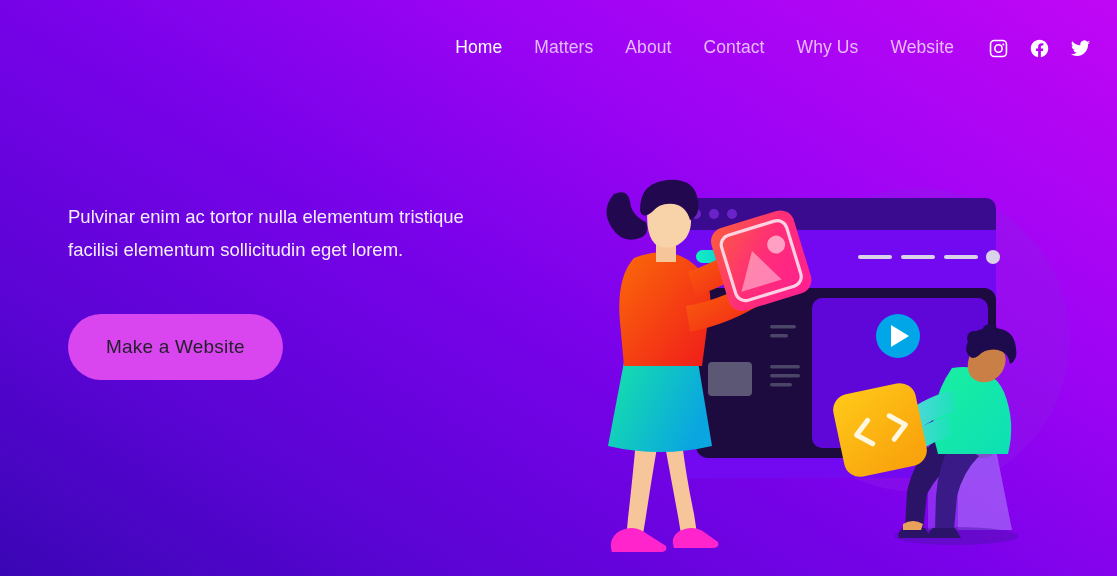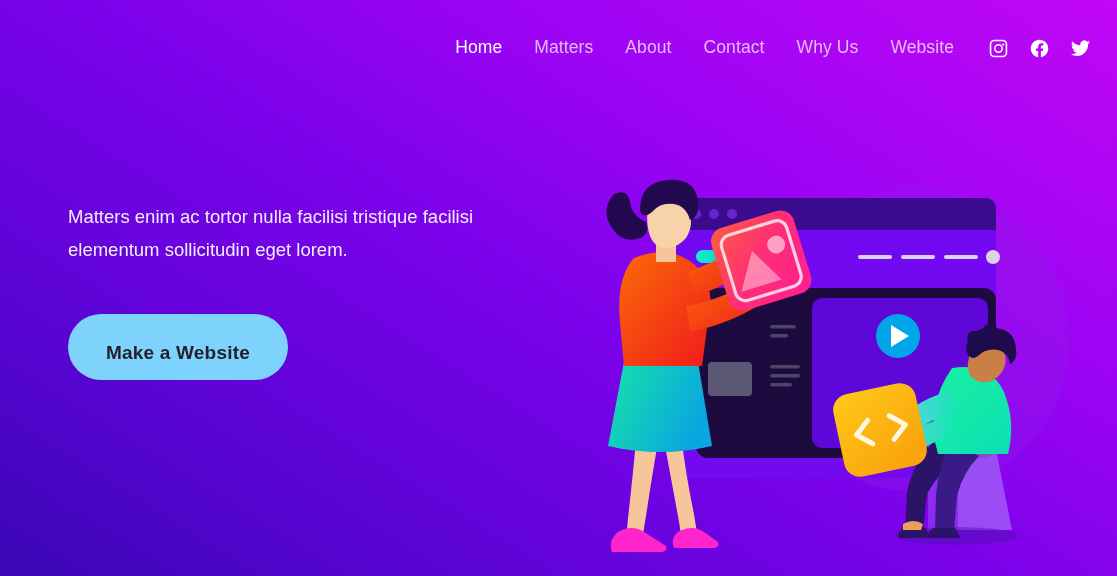--- a/index.html
+++ b/index.html
@@ -47,24 +47,24 @@
     color:#fff; font-weight:700; font-size:63px; line-height:1.40;
     letter-spacing:-1.2px;
   }
   .sub{
     margin-top:40px;
     color:rgba(255,255,255,.93);
     font-size:18.5px; line-height:1.8; max-width:440px; font-weight:400;
   }
   .cta{
     margin-top:47px; display:inline-block;
-    background:#7dd3fc; color:#221f2b;
+    background:#d946ef; color:#221f2b;
     border:none; border-radius:40px;
-    padding:6px 38px; height:66px; line-height:66px;
-    font-size:19px; font-weight:700; font-family:inherit;
+    padding:0 38px; height:66px; line-height:66px;
+    font-size:19px; font-weight:400; font-family:inherit;
     cursor:pointer; letter-spacing:.2px;
   }
 
   
   .art{ position:absolute; left:600px; top:140px; width:500px; height:420px; }
   .art svg{ display:block; width:100%; height:100%; overflow:visible; }
 </style>
 </head>
 <body>
 
@@ -95,21 +95,21 @@
         <path d="M23 4.9c-.8.36-1.67.6-2.58.71a4.5 4.5 0 0 0 1.97-2.48c-.87.51-1.83.89-2.85 1.09a4.48 4.48 0 0 0-7.65 4.09A12.72 12.72 0 0 1 2.65 3.6a4.48 4.48 0 0 0 1.39 5.98c-.73-.02-1.42-.23-2.03-.56v.06a4.49 4.49 0 0 0 3.6 4.4c-.67.18-1.37.21-2.03.08a4.49 4.49 0 0 0 4.19 3.12A9 9 0 0 1 1 18.54a12.68 12.68 0 0 0 6.87 2.02c8.24 0 12.75-6.83 12.75-12.75l-.01-.58A9.1 9.1 0 0 0 23 4.9z"></path>
       </svg>
     </span>
   </div>
 
 </header>
 
 <section class="hero-copy">
   <h1 class="headline">
   </h1>
-  <p class="sub">Matters enim ac tortor nulla facilisi tristique facilisi elementum sollicitudin eget lorem.</p>
+  <p class="sub">Pulvinar enim ac tortor nulla elementum tristique facilisi elementum sollicitudin eget lorem.</p>
   <button class="cta">Make a Website</button>
 </section>
 
 <div class="art">
 <svg viewBox="0 0 500 420" xmlns="http://www.w3.org/2000/svg">
   <defs>
     <linearGradient id="gSkirt" x1="0" y1="0" x2="1" y2="0.4">
       <stop offset="0" stop-color="#16e3a8"></stop>
           <stop offset="1" stop-color="#0aa6e0"></stop>
     </linearGradient>

